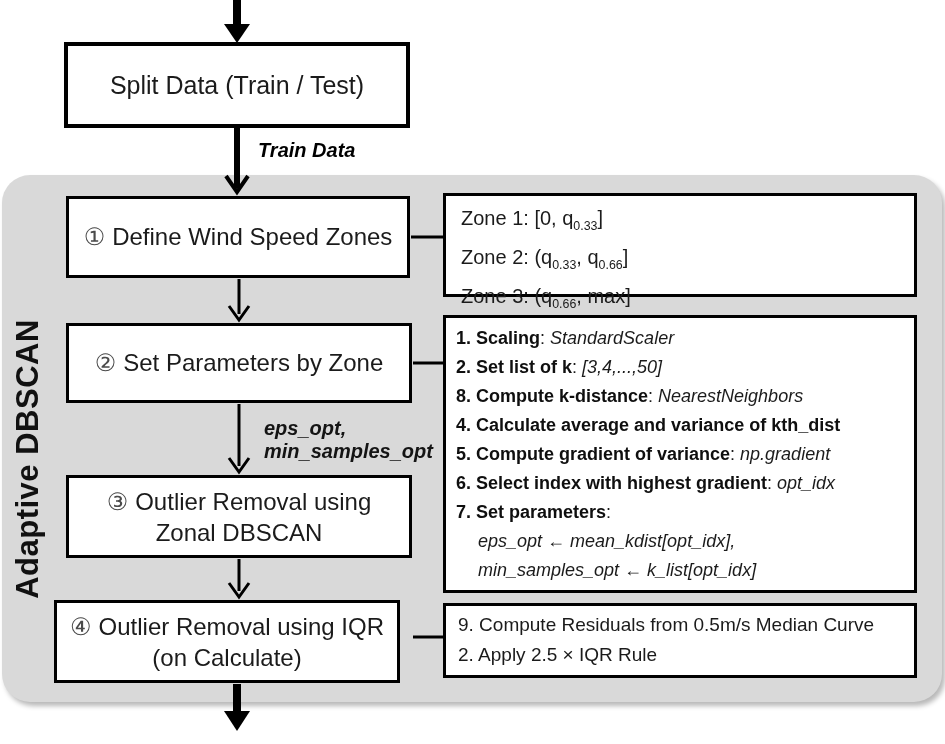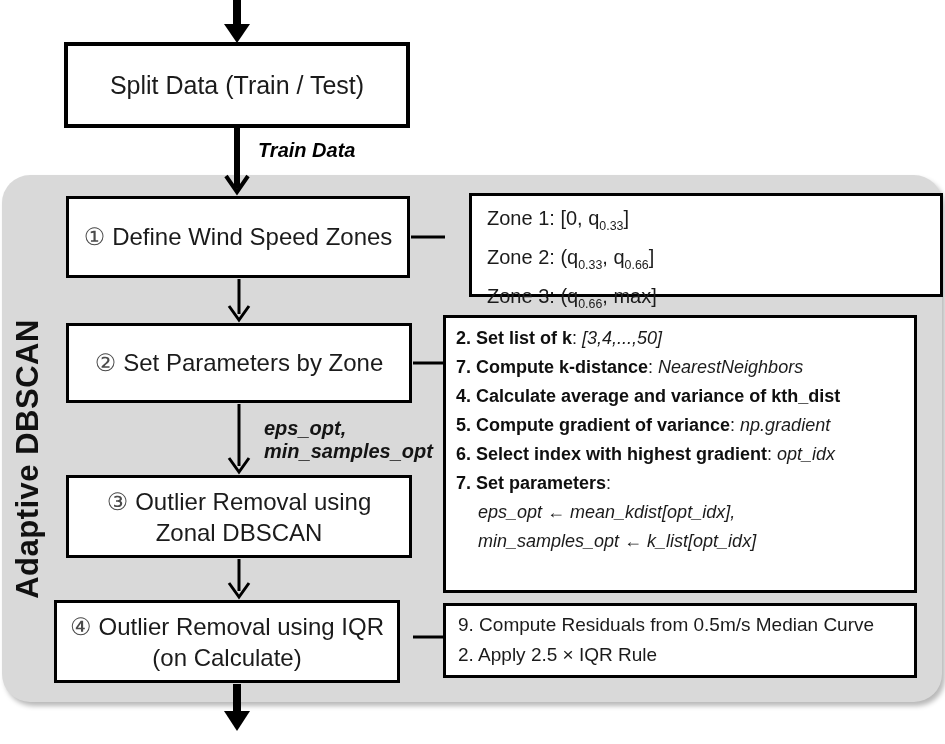--- a/index.html
+++ b/index.html
@@ -32,21 +32,21 @@
   .box.split{left:64px;top:42px;width:346px;height:86px;border-width:4px;font-size:25px;}
   .box.s1{left:66px;top:196px;width:344px;height:82px;font-size:24px;}
   .box.s2{left:66px;top:323px;width:346px;height:80px;font-size:24px;}
   .box.s3{left:66px;top:475px;width:346px;height:83px;font-size:24px;line-height:31px;}
   .box.s4{left:54px;top:600px;width:346px;height:83px;font-size:24px;line-height:31px;}
   .stepnum{color:#4a4a4a;margin-right:7px;}
   .note{
     position:absolute;background:#ffffff;border:3px solid #000;
     z-index:3;box-sizing:border-box;text-align:left;
   }
-  .note.zones{left:443px;top:193px;width:474px;height:104px;padding:7px 0 0 15px;font-size:20px;line-height:31px;margin-left:26px;}
+  .note.zones{left:443px;top:193px;width:474px;height:104px;padding:7px 0 0 15px;font-size:20px;line-height:31px;}
   .note.params{left:443px;top:315px;width:474px;height:278px;padding:6px 0 0 10px;font-size:18px;line-height:29px;white-space:nowrap;}
   .note.iqr{left:443px;top:603px;width:474px;height:75px;padding:4px 0 0 12px;font-size:19px;line-height:30px;white-space:nowrap;}
   .note sub{font-size:0.62em;}
   .params .lbl{font-weight:bold;color:#0f0f0f;}
   .params .val{font-style:italic;}
   .params .subline{font-style:italic;padding-left:22px;}
   .floatlbl{position:absolute;z-index:4;font-weight:bold;}
   .floatlbl.train{left:258px;top:139px;font-size:20px;font-weight:bold;font-style:italic;color:#000;}
   .floatlbl.edge{left:264px;top:417px;font-size:20px;font-style:italic;line-height:23px;color:#141414;}
 </style>
@@ -124,22 +124,23 @@
     <div>(on Calculate)</div>
   </div>
 
   <div class="note zones">
     <div><span>Zone 1: [0, q</span><sub>0.33</sub><span>]</span><sub></sub><span></span></div>
     <div><span>Zone 2: (q</span><sub>0.33</sub><span>, q</span><sub>0.66</sub><span>]</span></div>
     <div><span>Zone 3: (q</span><sub>0.66</sub><span>, max]</span><sub></sub><span></span></div>
   </div>
 
   <div class="note params">
+    <div><span class="lbl">1. Scaling</span><span>: </span><span class="val">StandardScaler</span></div>
     <div><span class="lbl">2. Set list of k</span><span>: </span><span class="val">[3,4,...,50]</span></div>
-    <div><span class="lbl">7. Compute k-distance</span><span>: </span><span class="val">NearestNeighbors</span></div>
+    <div><span class="lbl">8. Compute k-distance</span><span>: </span><span class="val">NearestNeighbors</span></div>
     <div><span class="lbl">4. Calculate average and variance of kth_dist</span><span></span><span class="val"></span></div>
     <div><span class="lbl">5. Compute gradient of variance</span><span>: </span><span class="val">np.gradient</span></div>
     <div><span class="lbl">6. Select index with highest gradient</span><span>: </span><span class="val">opt_idx</span></div>
     <div><span class="lbl">7. Set parameters</span><span>:</span><span class="val"></span></div>
     <div class="subline">eps_opt ← mean_kdist[opt_idx],</div>
     <div class="subline">min_samples_opt ← k_list[opt_idx]</div>
   </div>
 
   <div class="note iqr">
     <div>9. Compute Residuals from 0.5m/s Median Curve</div>

